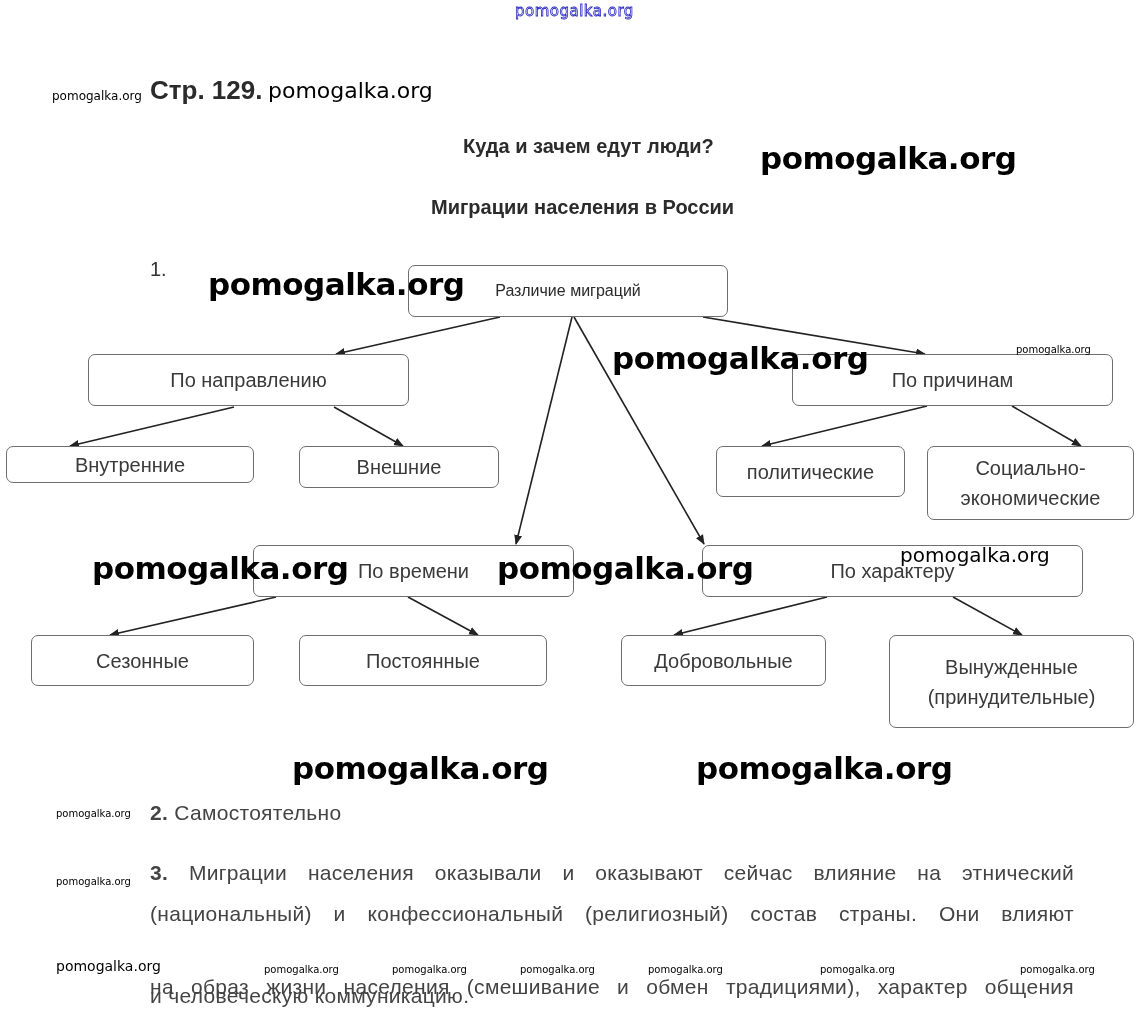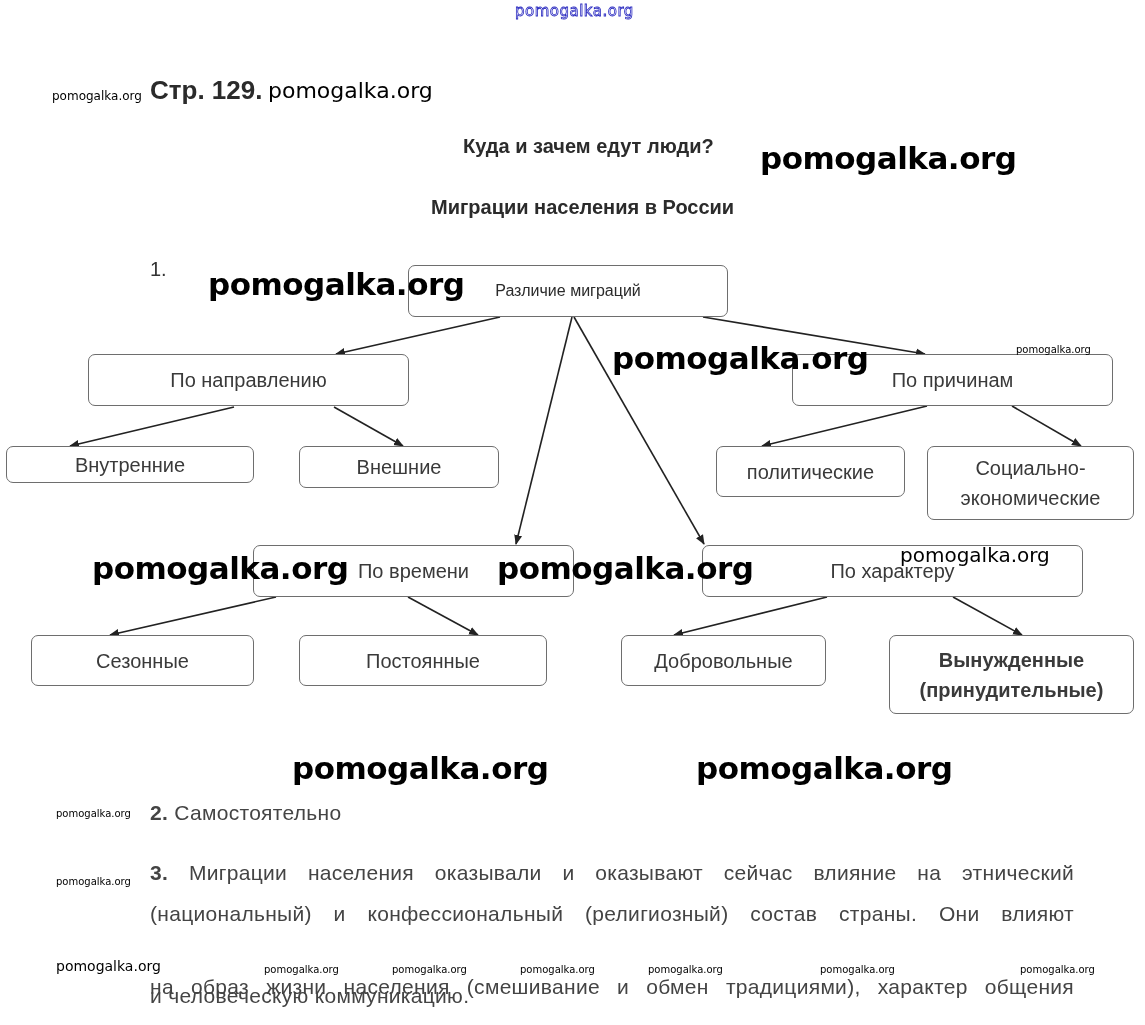--- a/index.html
+++ b/index.html
@@ -93,21 +93,21 @@
 <div class="node" style="left:299px; top:635px; width:248px; height:51px;">
   <span>Постоянные</span>
 </div>
 
 <div class="node" style="left:654px; top:545px; width:381px; height:52px;margin-left:48px;">
   <span>По характеру</span>
 </div>
 <div class="node" style="left:621px; top:635px; width:205px; height:51px;">
   <span>Добровольные</span>
 </div>
-<div class="node" style="left:889px; top:635px; width:245px; height:79px; white-space:pre-line;font-weight:bold;">
+<div class="node" style="left:889px; top:635px; width:245px; height:93px; white-space:pre-line;">
   <span>Вынужденные
 (принудительные)</span>
 </div>
 
 <div class="wm wm-big" style="left:92px; top:550px;">pomogalka.org</div>
 <div class="wm wm-big" style="left:497px; top:550px;">pomogalka.org</div>
 <div class="wm wm-med" style="left:900px; top:543px;">pomogalka.org</div>
 
 <div class="wm wm-big" style="left:292px; top:750px;">pomogalka.org</div>
 <div class="wm wm-big" style="left:696px; top:750px;">pomogalka.org</div>

